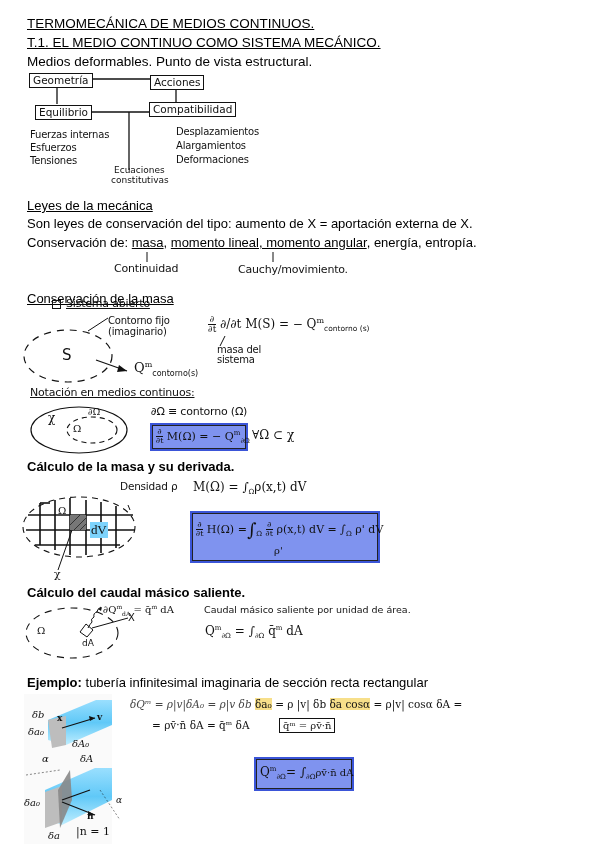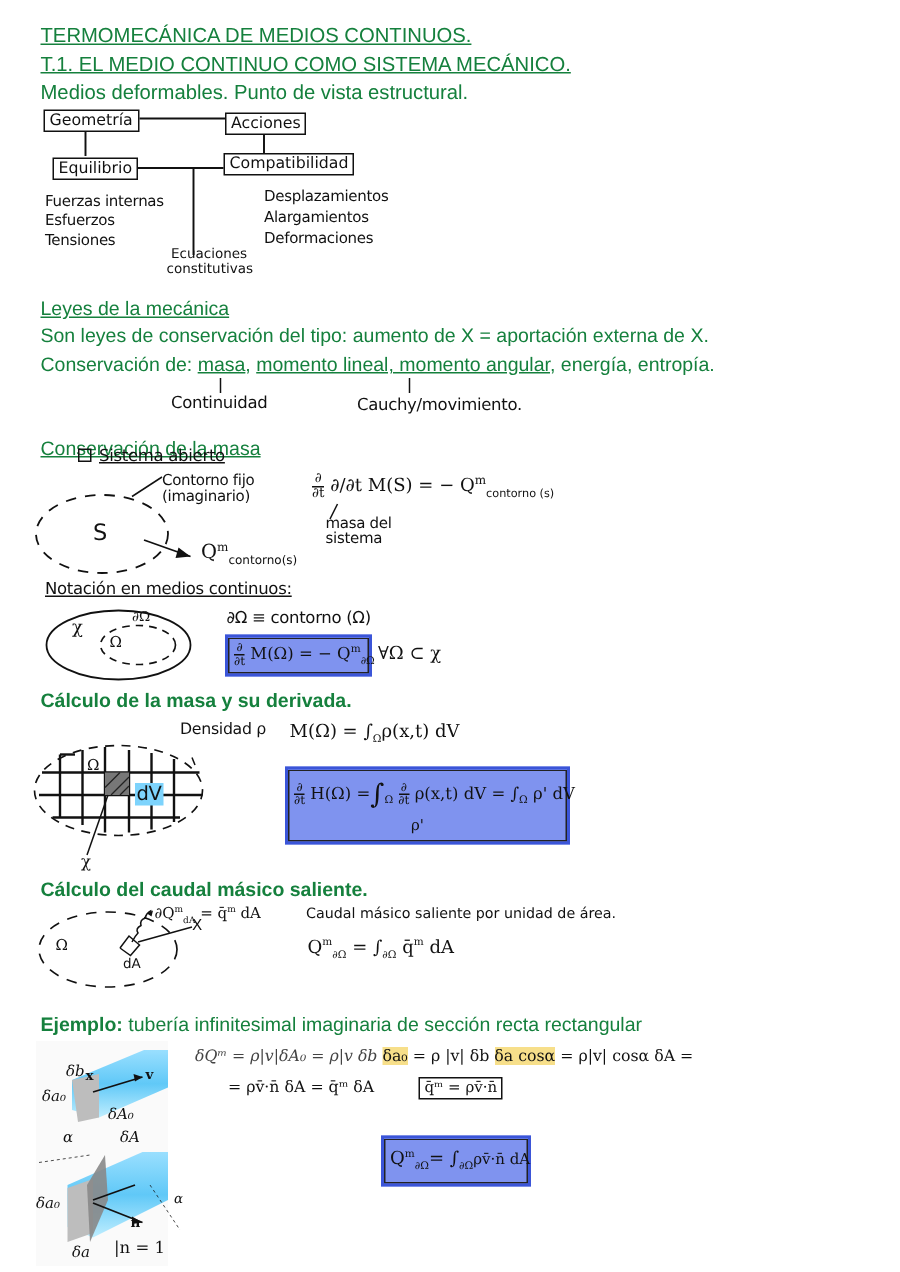--- a/index.html
+++ b/index.html
@@ -1,18 +1,18 @@
 <!DOCTYPE html>
 <html><head>
 <meta charset="utf-8">
 <style>
   html, body { margin: 0; padding: 0; background: #ffffff; }
   body { width: 600px; height: 848px; position: relative; overflow: hidden; font-family: "Liberation Sans", sans-serif; color: #111; }
   .abs { position: absolute; }
-  .t { font-size: 13px; line-height: 17px; white-space: nowrap; color: #15803d; }
+  .t { font-size: 13px; line-height: 17px; white-space: nowrap; color: #000000; }
   .u { text-decoration: underline; }
   .b { font-weight: bold; }
   .hw { font-family: "DejaVu Sans", sans-serif; font-size: 10px; color: #111; white-space: nowrap; letter-spacing: -0.2px; }
   .hw9 { font-family: "DejaVu Sans", sans-serif; font-size: 9px; color: #111; white-space: nowrap; }
   .box { border: 1.3px solid #111; padding: 0 3px; font-family: "DejaVu Sans", sans-serif; font-size: 10.5px; line-height: 13px; background: #fff; }
   .hl-blue { background: #7f93ef; border: 2px solid #3b55d8; box-shadow: 0 0 0 1px #222 inset; }
   .hl-yellow { background: #f7df8a; }
   .math { font-family: "DejaVu Serif", serif; font-size: 11px; color: #111; white-space: nowrap; }
   svg { position: absolute; overflow: visible; }
 </style>
@@ -116,21 +116,21 @@
   <rect x="70" y="515" width="16" height="15" fill="#777"></rect>
   <g stroke="#222" stroke-width="0.8">
     <line x1="70" y1="525" x2="80" y2="515"></line>
     <line x1="74" y1="530" x2="86" y2="518"></line>
     <line x1="80" y1="530" x2="86" y2="524"></line>
   </g>
   <line x1="72" y1="530" x2="58" y2="570" stroke="#111" stroke-width="1"></line>
   <line x1="130" y1="510" x2="128" y2="505" stroke="#111" stroke-width="1"></line>
 </svg>
 <div class="abs math" style="left:58px;top:505px;font-size:10px;">Ω</div>
-<div class="abs hw" style="left:90px;top:522px;font-size:13px;background:#7dd3fc;padding:0 1px;">dV</div>
+<div class="abs hw" style="left:90px;top:522px;font-size:13px;background:#7dd3fc;padding:0 1px;font-family:Liberation Serif, serif;">dV</div>
 <div class="abs math" style="left:54px;top:568px;font-size:11px;">χ</div>
 <div class="abs hl-blue" style="left:190px;top:511px;width:186px;height:48px;">
   <div class="math" style="position:absolute;left:4px;top:6px;font-size:11px;"><span style="display:inline-block;text-align:center;vertical-align:middle;font-size:8px;line-height:8px;"><span style="border-bottom:1px solid #111;display:block;">∂</span>∂t</span> <span>H(Ω) =</span><span style="font-size:18px;vertical-align:middle;">∫</span><sub style="font-size:7px;">Ω</sub> <span style="display:inline-block;text-align:center;vertical-align:middle;font-size:8px;line-height:8px;"><span style="border-bottom:1px solid #111;display:block;">∂</span>∂t</span> <span>ρ(x,t) dV</span> <span>= ∫</span><sub style="font-size:7px;">Ω</sub> <span>ρ' dV</span></div>
   <div class="math" style="position:absolute;left:82px;top:32px;font-size:10px;">ρ'</div>
 </div>
 
 <div class="abs t b" style="left:27px;top:584px;">Cálculo del caudal másico saliente.</div>
 <svg style="left:0;top:0;width:600px;height:700px;">
   <ellipse cx="72" cy="633" rx="46" ry="25" fill="none" stroke="#111" stroke-width="1.1" stroke-dasharray="7,6"></ellipse>
   <polyline points="80,632 86,624 93,630 87,637 80,632" fill="none" stroke="#111" stroke-width="1"></polyline>
@@ -164,21 +164,21 @@
 
   <polygon points="45,790 95,768 112,768 112,800 62,825 45,818" fill="url(#pipeg)" opacity="0.9"></polygon>
   <polygon points="45,792 62,786 62,822 45,828" fill="#bdbdbd"></polygon>
   <polygon points="58,790 70,770 72,800 60,828" fill="#888" opacity="0.9"></polygon>
   <line x1="62" y1="800" x2="90" y2="790" stroke="#111" stroke-width="1.2"></line>
   <line x1="62" y1="802" x2="95" y2="815" stroke="#111" stroke-width="1.2"></line>
   <polygon points="95,815 88,811 88,816" fill="#111"></polygon>
   <line x1="26" y1="775" x2="60" y2="770" stroke="#111" stroke-width="0.5" stroke-dasharray="2,2"></line>
   <line x1="100" y1="790" x2="120" y2="820" stroke="#111" stroke-width="0.5" stroke-dasharray="2,2"></line>
 </svg>
-<div class="abs math" style="left:32px;top:709px;font-size:10px;font-style:italic;margin-left:12px;">δb</div>
+<div class="abs math" style="left:32px;top:709px;font-size:10px;font-style:italic;">δb</div>
 <div class="abs math" style="left:28px;top:726px;font-size:10px;font-style:italic;">δa₀</div>
 <div class="abs math" style="left:72px;top:738px;font-size:10px;font-style:italic;">δA₀</div>
 <div class="abs math b" style="left:57px;top:713px;font-size:9px;">x</div>
 <div class="abs math b" style="left:97px;top:712px;font-size:9px;">v</div>
 <div class="abs math" style="left:42px;top:753px;font-size:10px;font-style:italic;">α</div>
 <div class="abs math" style="left:80px;top:753px;font-size:10px;font-style:italic;">δA</div>
 <div class="abs math" style="left:24px;top:797px;font-size:10px;font-style:italic;">δa₀</div>
 <div class="abs math" style="left:48px;top:830px;font-size:10px;font-style:italic;">δa</div>
 <div class="abs math b" style="left:87px;top:811px;font-size:9px;">n</div>
 <div class="abs math" style="left:76px;top:825px;font-size:11px;">|n = 1</div>

